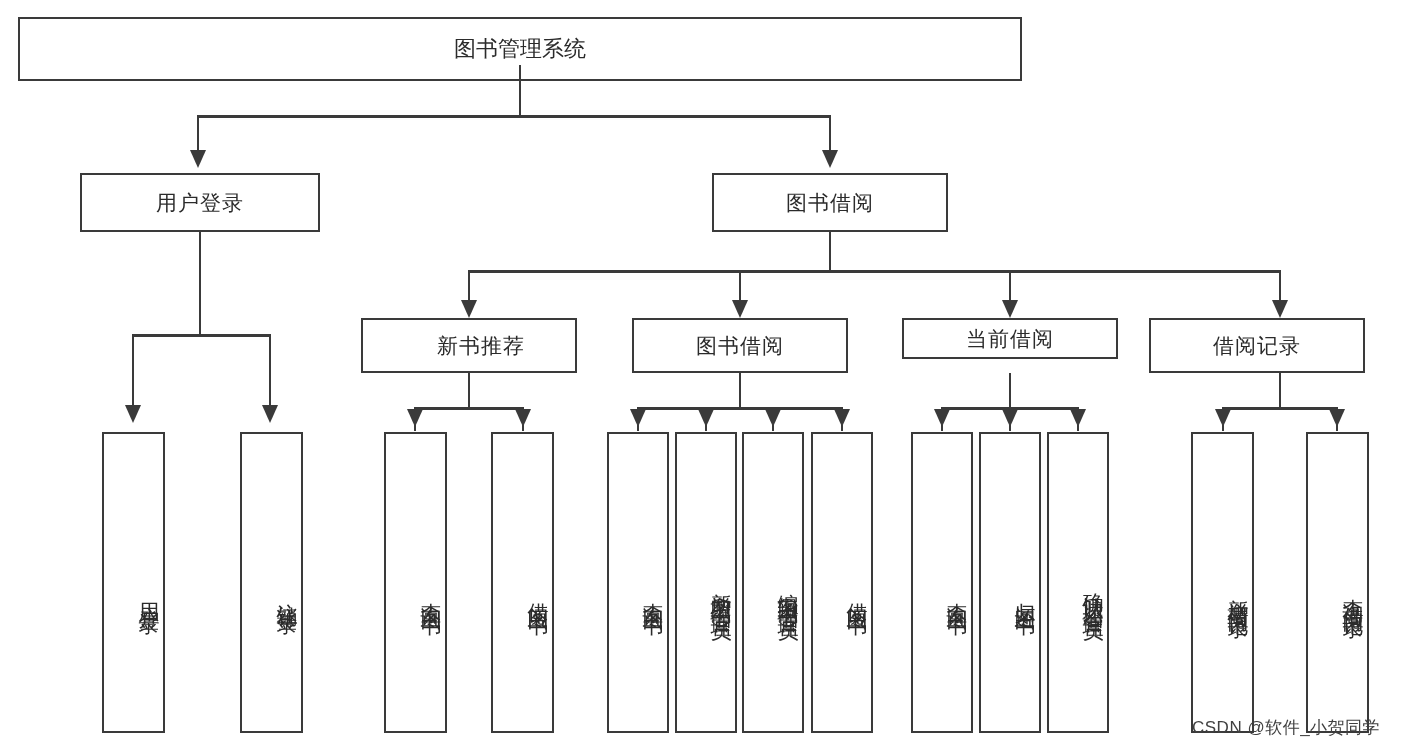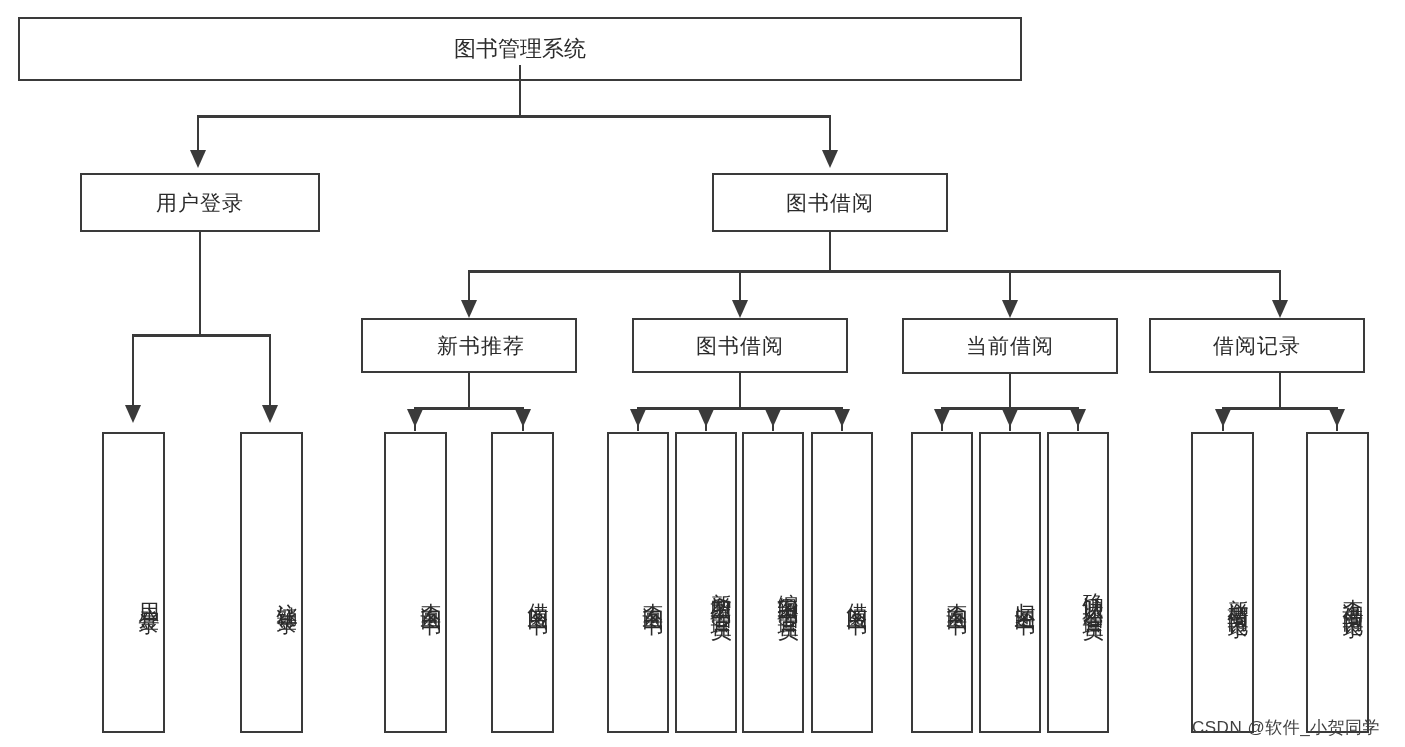--- a/index.html
+++ b/index.html
@@ -112,21 +112,21 @@
 
   <div class="edge v" style="left:1279px; top:270px; width:2px; height:33px;"></div>
   <div class="arrow" style="left:1272px; top:300px;"></div>
 
   <div class="node h" style="left:361px; top:318px; width:216px; height:55px;padding-left:24px;">
     <span>新书推荐</span>
   </div>
   <div class="node h" style="left:632px; top:318px; width:216px; height:55px;">
     <span>图书借阅</span>
   </div>
-  <div class="node h" style="left:902px; top:318px; width:216px; height:56px;text-align:center;">
+  <div class="node h" style="left:902px; top:318px; width:216px; height:41px;text-align:center;">
     <span>当前借阅</span>
   </div>
   <div class="node h" style="left:1149px; top:318px; width:216px; height:55px;">
     <span>借阅记录</span>
   </div>
 
   <div class="edge v" style="left:468px; top:373px; width:2px; height:36px;"></div>
   <div class="edge h" style="left:414px; top:407px; width:110px; height:3px;"></div>
   <div class="edge v" style="left:414px; top:407px; width:2px; height:24px;"></div>
   <div class="arrow" style="left:407px; top:409px;"></div>

